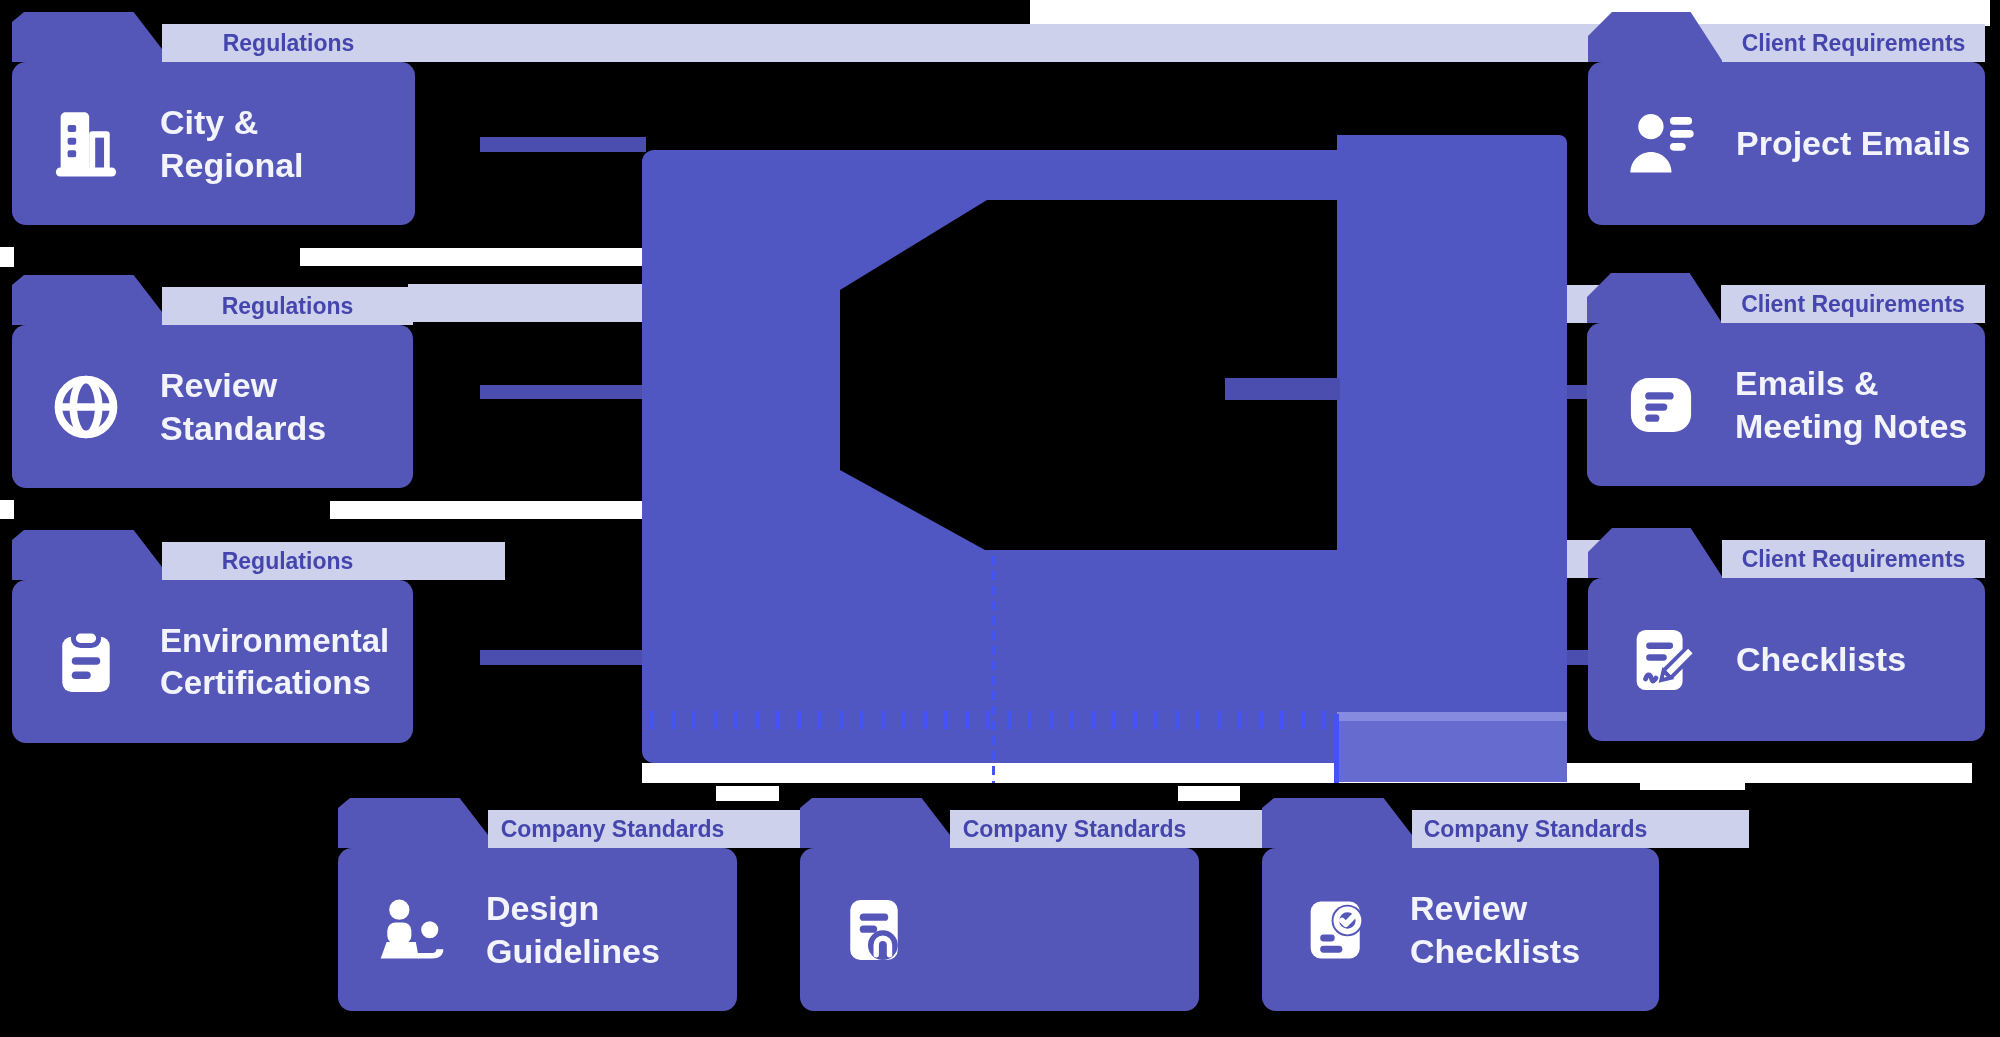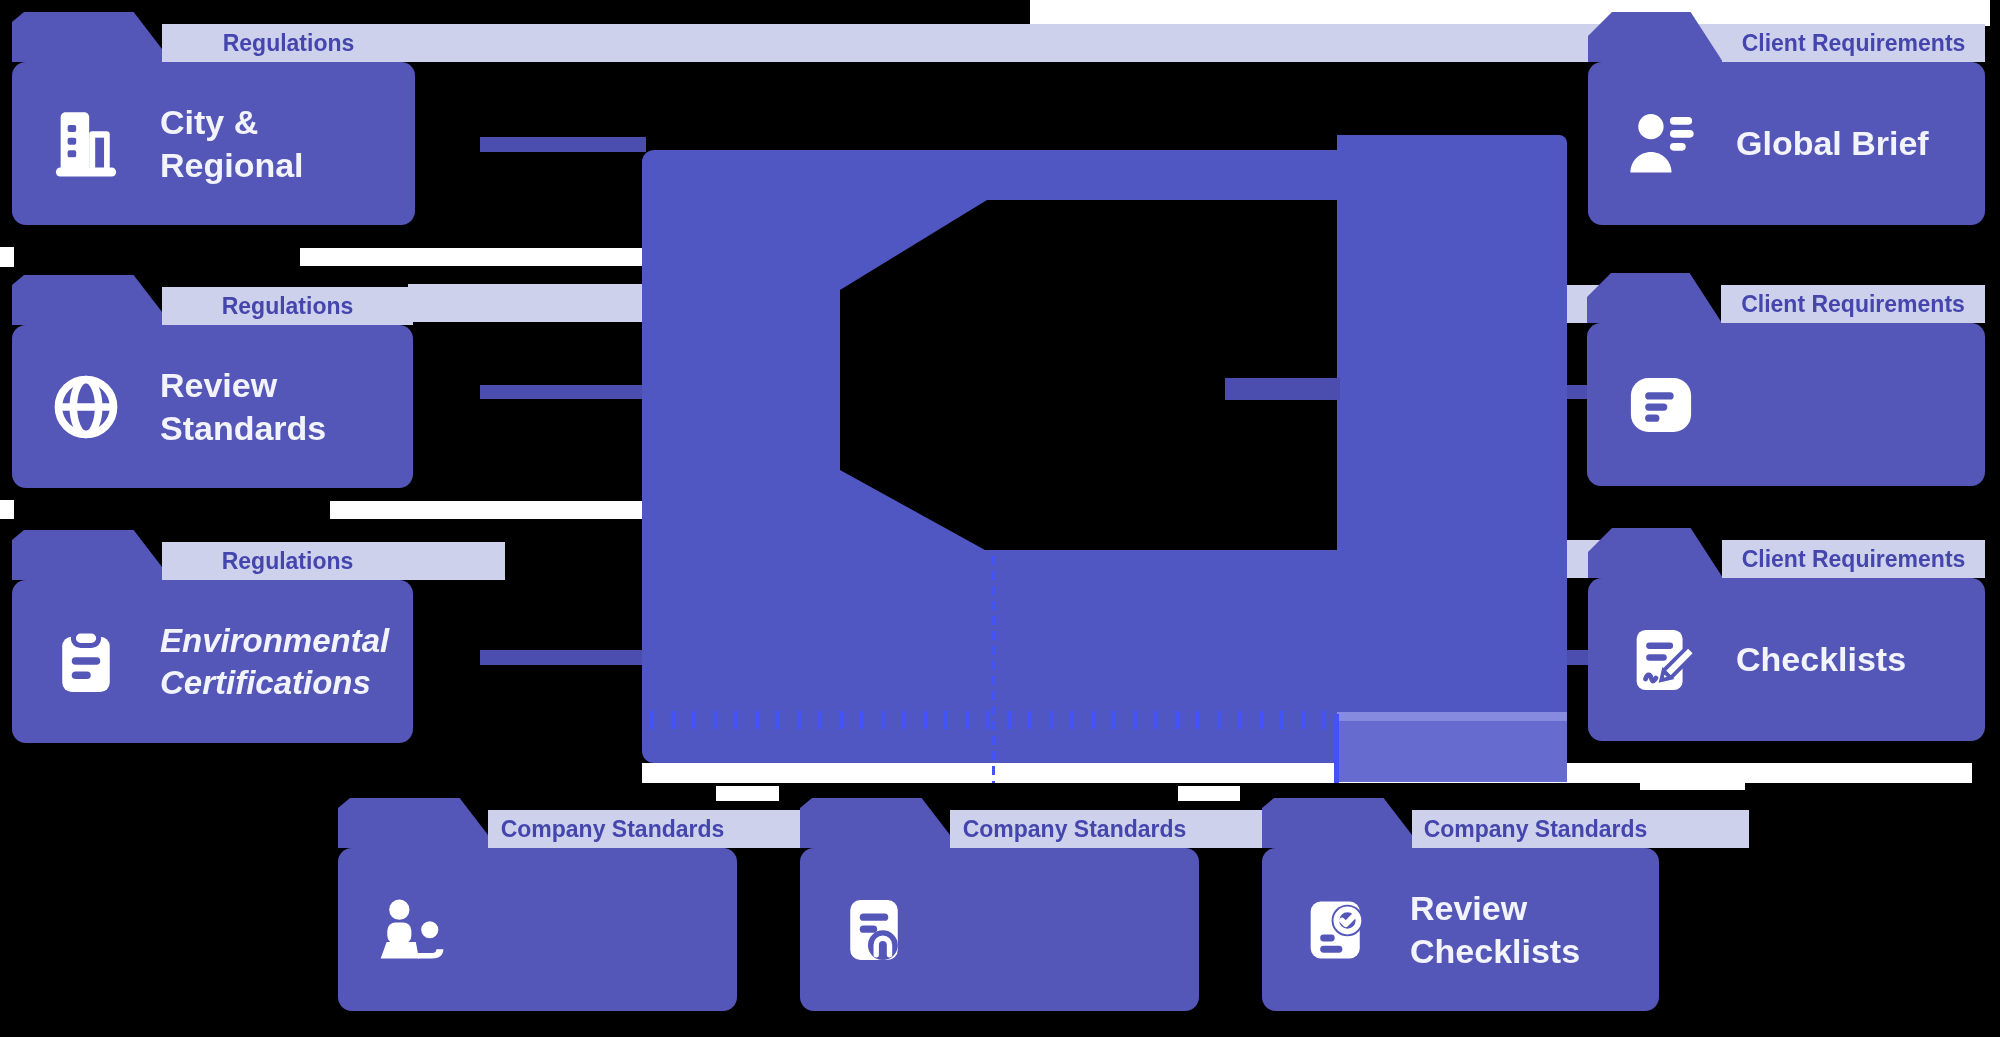--- a/index.html
+++ b/index.html
@@ -44,21 +44,21 @@
   
   #card-l1{left:12px;top:12px;width:403px;}
   #card-l2{left:12px;top:275px;width:401px;}
   #card-l3{left:12px;top:530px;width:401px;}
   #card-r1{left:1588px;top:12px;width:397px;}
   #card-r2{left:1587px;top:273px;width:398px;}
   #card-r3{left:1588px;top:528px;width:397px;}
   #card-b1{left:338px;top:798px;width:399px;}
   #card-b2{left:800px;top:798px;width:399px;}
   #card-b3{left:1262px;top:798px;width:397px;}
-  #card-l3 .title,#card-b2 .title{font-size:33px;font-style:italic;}
+  #card-l3 .title,#card-b2 .title{font-size:33px;}
 </style>
 </head>
 <body>
 
 <div id="stage">
 
   <div class="strip white" style="left:1030px;top:0;width:960px;height:26px;"></div>
   <div class="strip lav" style="left:408px;top:24px;width:1320px;height:38px;"></div>
   <div class="strip white" style="left:300px;top:248px;width:345px;height:18px;"></div>
   <div class="strip white" style="left:0;top:247px;width:14px;height:20px;"></div>
@@ -154,38 +154,40 @@
       <span>Client Requirements</span>
       </div>
     <div class="body">
       <svg class="icon" viewBox="0 0 24 24" fill="#fff">
         <circle cx="8.5" cy="6.5" r="4"></circle>
         <path d="M2 21c0-3.6 2.9-6.5 6.5-6.5S15 17.4 15 21H2z"></path>
         <rect x="14.5" y="3.5" width="7" height="2.4" rx="1.2"></rect>
         <rect x="14.5" y="7.6" width="7.5" height="2.4" rx="1.2"></rect>
         <rect x="14.5" y="11.7" width="5" height="2.4" rx="1.2"></rect>
         </svg>
-      <div class="title">Global Brief</div>
+      <div class="title">Project Emails</div>
     </div>
   </div>
 
   <div class="card rightside" id="card-r2">
     <div class="tab"></div>
     <div class="band">
       <span>Client Requirements</span>
       </div>
     <div class="body">
       <svg class="icon" viewBox="0 0 24 24">
         <rect x="2.5" y="3.5" width="19" height="17" rx="5.5" fill="#fff"></rect>
         <g fill="#5457b8">
             <rect x="7" y="8" width="9" height="2.3" rx="1.15"></rect>
         <rect x="7" y="11.5" width="7" height="2.3" rx="1.15"></rect>
         <rect x="7" y="15" width="4.5" height="2.3" rx="1.15"></rect>
           </g>
         </svg>
+      <div class="title">Emails &amp;
+Meeting Notes</div>
     </div>
   </div>
 
   <div class="card rightside" id="card-r3">
     <div class="tab"></div>
     <div class="band">
       <span>Client Requirements</span>
       </div>
     <div class="body">
       <svg class="icon" viewBox="0 0 24 24">
@@ -210,20 +212,22 @@
       <span>Company Standards</span>
       </div>
     <div class="body">
       <svg class="icon" viewBox="0 0 24 24" fill="#fff">
         <circle cx="8" cy="5.6" r="3.2"></circle>
         <rect x="4.2" y="9.6" width="7.6" height="6.8" rx="2.6"></rect>
         <path d="M2.1 21l1.9-5.2h9.2l1 5.2z"></path>
         <circle cx="17.6" cy="11.9" r="2.7"></circle>
         <path d="M13.9 21v-1.7h4.5c.9 0 1.3-.5 1.3-1.2h2.2c0 2-1.5 2.9-3.4 2.9z"></path>
         </svg>
+      <div class="title">Design
+Guidelines</div>
     </div>
   </div>
 
   <div class="card" id="card-b2">
     <div class="tab"></div>
     <div class="band">
       <span>Company Standards</span>
       </div>
     <div class="body">
       <svg class="icon" viewBox="0 0 24 24">

